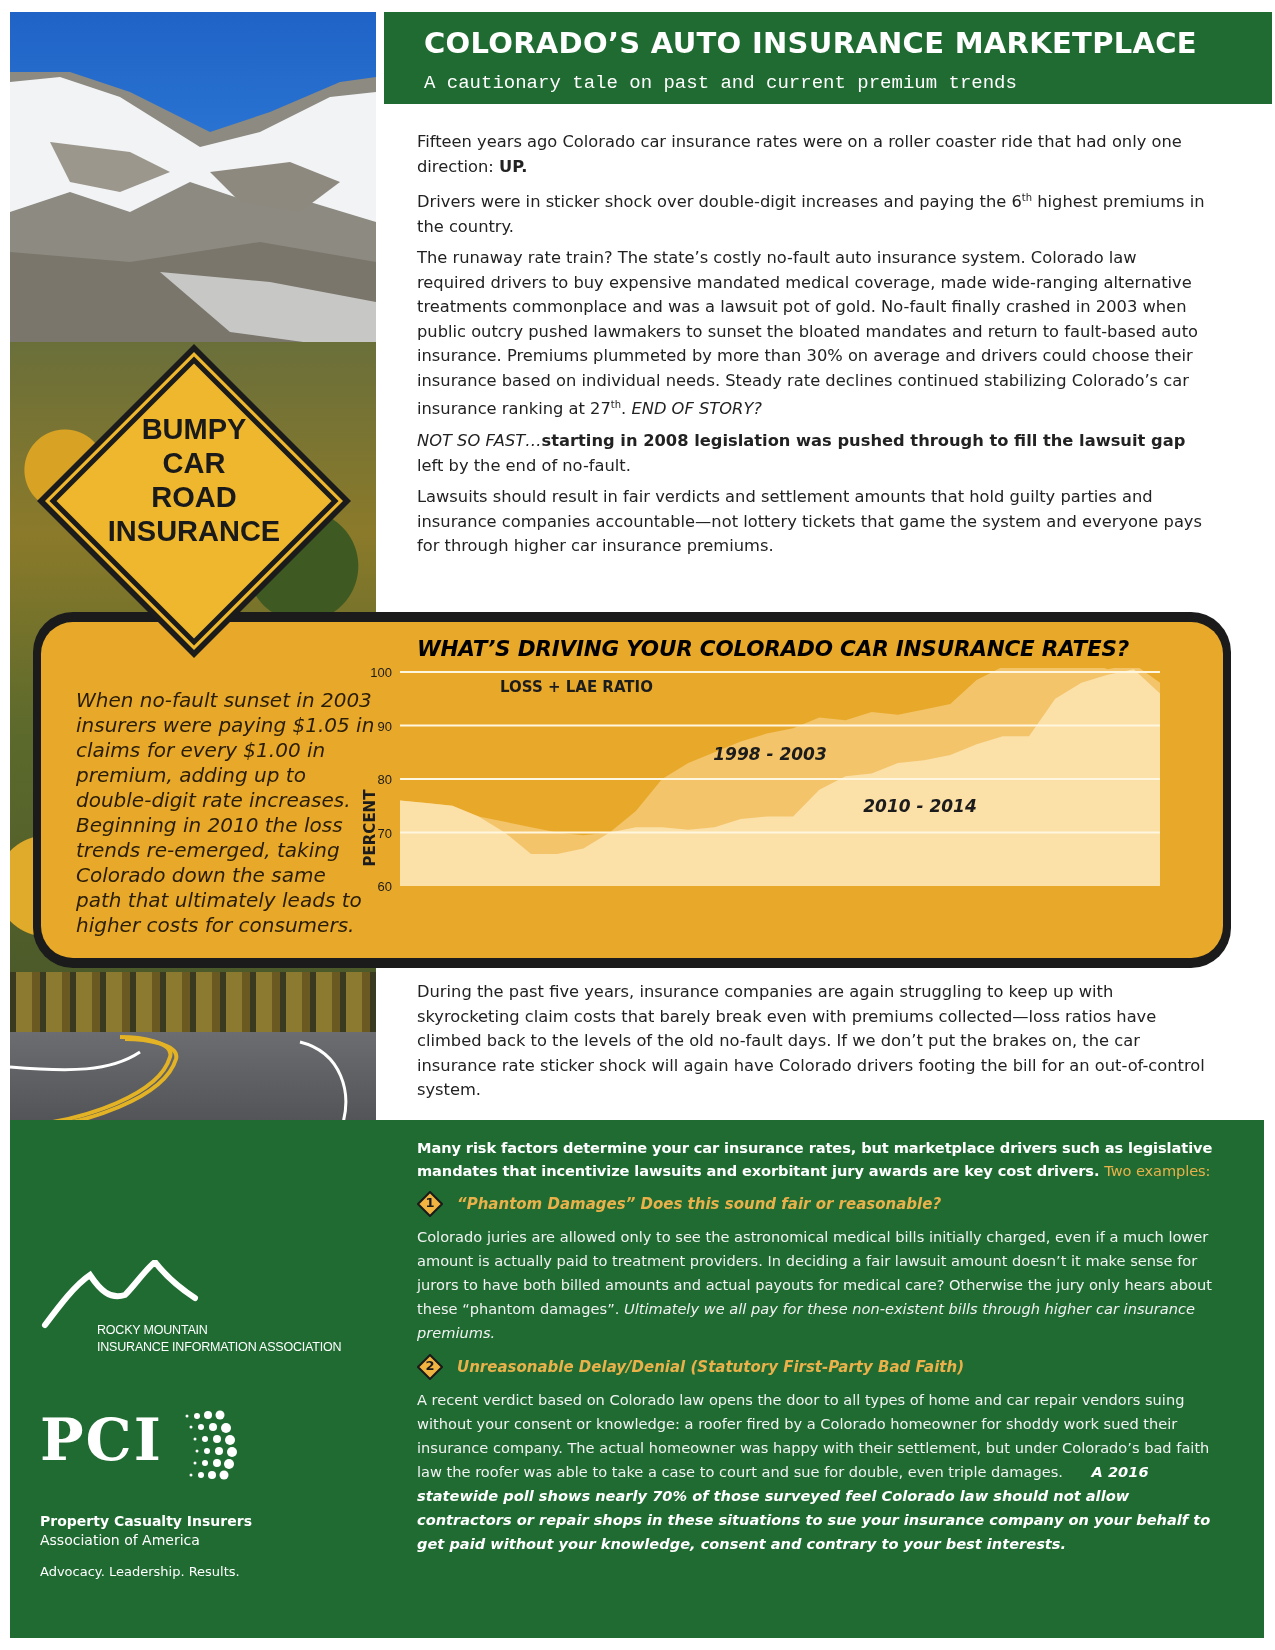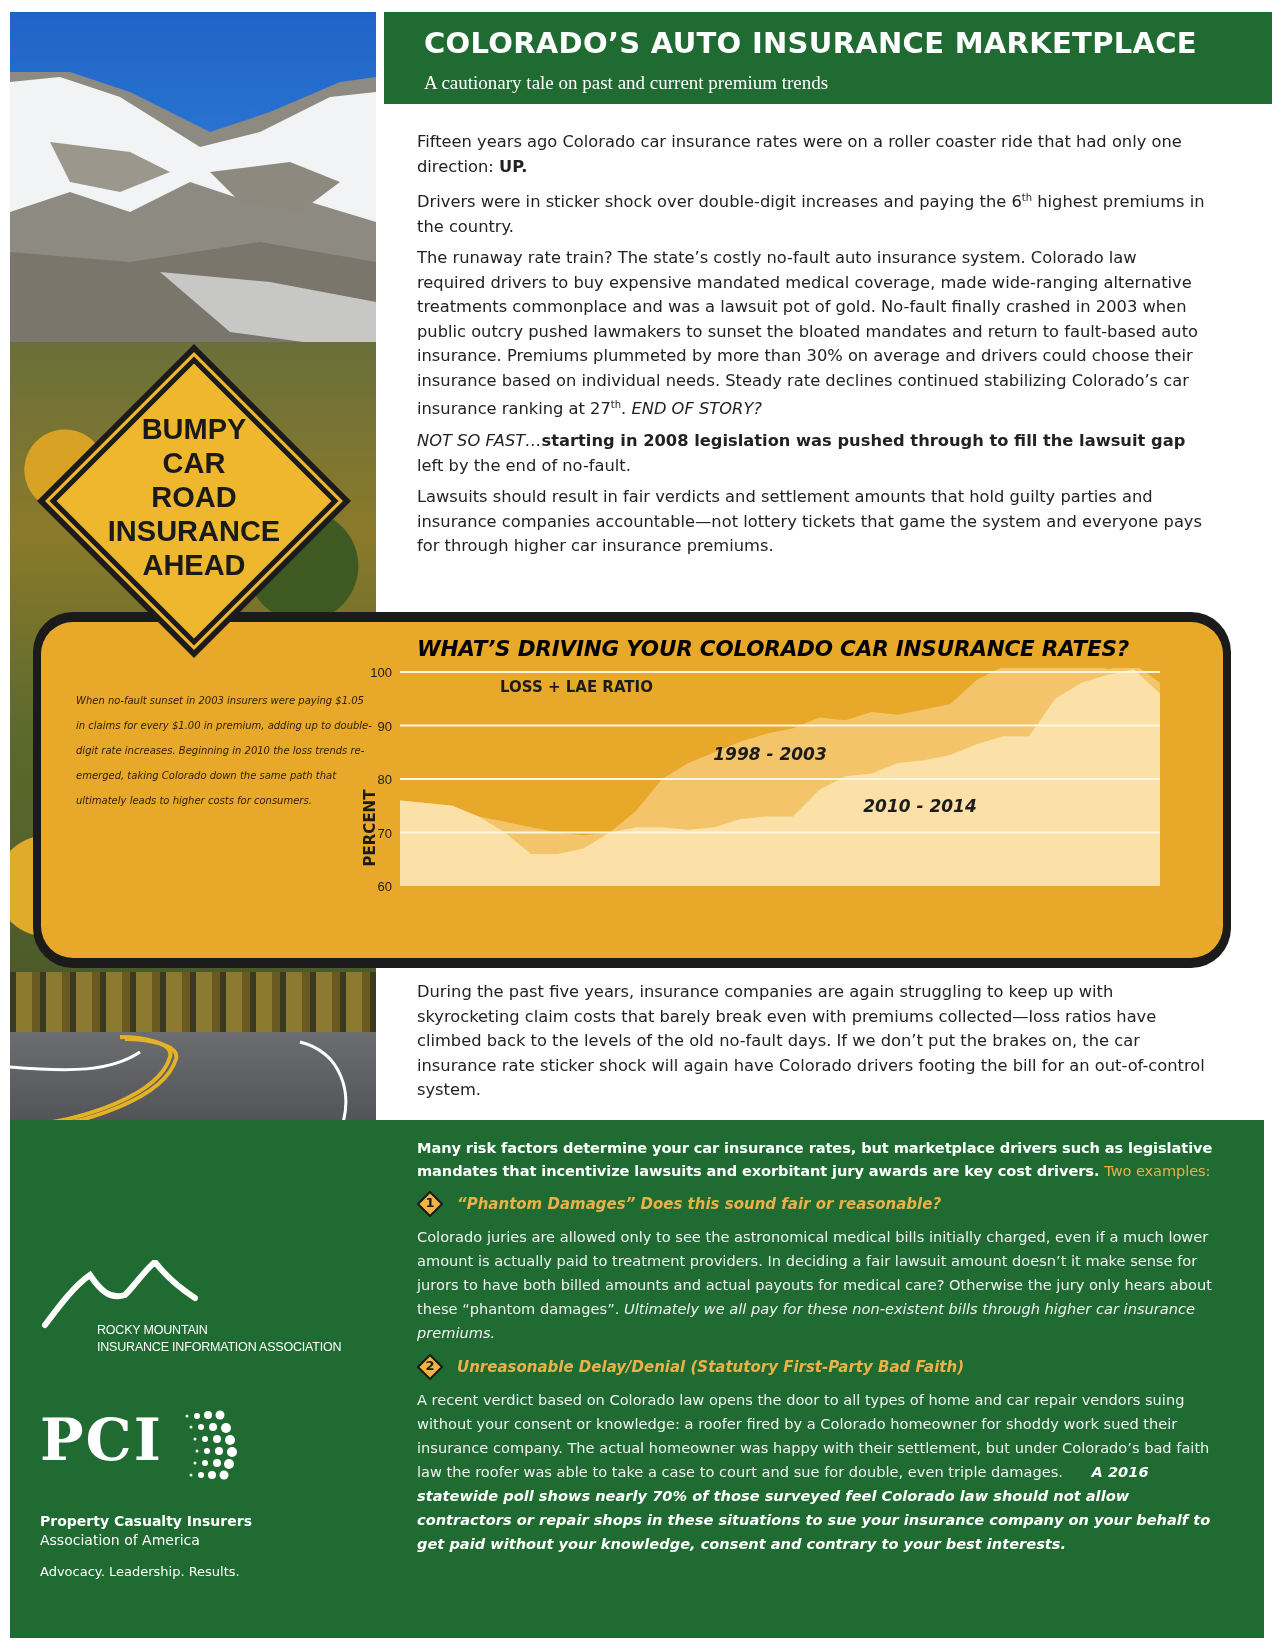--- a/index.html
+++ b/index.html
@@ -19,39 +19,39 @@
       radial-gradient(circle at 10% 85%, #e0aa2a 0 50px, transparent 51px),
       linear-gradient(180deg, #6a6f3a 0%, #8b7a2a 30%, #5d6a2c 60%, #4c5a2a 100%); }
   .trees { position: absolute; left: 0; top: 960px; width: 100%; height: 70px;
     background: repeating-linear-gradient(90deg, #3a3a20 0 6px, #8c7a30 6px 22px, #6a5a22 22px 30px); }
   .road { position: absolute; left: 0; top: 1020px; width: 100%; height: 100px; background: linear-gradient(180deg, #6b6d70 0%, #4f5154 100%); }
   .road svg { position: absolute; left: 0; top: 0; }
 
   
   .header { position: absolute; left: 384px; top: 12px; width: 888px; height: 92px; background: #1f6b32; padding: 14px 0 4px 40px; }
   .header h1 { color: #fff; font-family: "DejaVu Sans", sans-serif; font-weight: bold; font-size: 29px; letter-spacing: 0.3px; }
-  .header h2 { color: #fff; font-family: Liberation Serif, serif; font-weight: normal; font-size: 19px; margin-top: 12px; }
+  .header h2 { color: #fff; font-family: Liberation Mono, monospace; font-weight: normal; font-size: 19px; margin-top: 12px; }
 
   
   .intro { position: absolute; left: 417px; top: 130px; width: 790px; font-family: "DejaVu Sans", sans-serif; font-size: 16.3px; line-height: 24.5px; color: #222; }
   .intro p { margin-bottom: 7px; }
   .intro sup { font-size: 10px; }
   .intro b { font-weight: bold; margin-top: 38px; }
   .intro i { font-style: italic; }
 
   
   .sign { position: absolute; left: 33px; top: 340px; width: 322px; height: 322px; }
   .sign-text { position: absolute; left: 33px; top: 412px; width: 322px; text-align: center;
     font-family: "Liberation Sans", sans-serif; font-weight: bold; font-size: 29px; line-height: 34px; color: #1a1a1a; }
 
   
   .panel { position: absolute; left: 33px; top: 612px; width: 1198px; height: 356px; background: #1b1b1b; border-radius: 40px; }
   .panel-inner { position: absolute; left: 41px; top: 622px; width: 1182px; height: 336px; background: #e8a92a; border-radius: 32px; }
 
-  .side-note { position: absolute; left: 76px; top: 688px; width: 300px; font-family: "DejaVu Sans", sans-serif; font-style: italic; font-size: 10px; line-height: 25px; color: #2a1d05; }
+  .side-note { position: absolute; left: 76px; top: 688px; width: 300px; font-family: "DejaVu Sans", sans-serif; font-style: italic; font-size: 20px; line-height: 25px; color: #2a1d05; }
 
   .chart-title { position: absolute; left: 417px; top: 636px; font-family: "DejaVu Sans", sans-serif; font-weight: bold; font-style: italic; font-size: 21.5px; color: #000000; letter-spacing: -0.2px; }
   .chart-svg { position: absolute; left: 360px; top: 668px; width: 860px; height: 280px; }
 
   
   .outro { position: absolute; left: 417px; top: 980px; width: 790px; font-family: "DejaVu Sans", sans-serif; font-size: 16.3px; line-height: 24.5px; color: #222; }
 
   
   .green { position: absolute; left: 10px; top: 1120px; width: 1254px; height: 518px; background: #1f6b32; }
   .legis { position: absolute; left: 417px; top: 1136px; width: 810px; font-family: "DejaVu Sans", sans-serif; color: #fff; }
@@ -120,21 +120,20 @@
 <svg class="sign" viewBox="0 0 322 322">
   <polygon points="161,4 318,161 161,318 4,161" fill="#1b1b1b"></polygon>
   <polygon points="161,12 310,161 161,310 12,161" fill="#eeb72d"></polygon>
   <polygon points="161,20 302,161 161,302 20,161" fill="none" stroke="#1b1b1b" stroke-width="5"></polygon>
 </svg>
 <div class="sign-text">
   <div>BUMPY</div>
   <div>CAR</div>
   <div>ROAD</div>
   <div>INSURANCE</div>
-  <div>AHEAD</div>
 </div>
 
 <div class="side-note">When no-fault sunset in 2003 insurers were paying $1.05 in claims for every $1.00 in premium, adding up to double-digit rate increases. Beginning in 2010 the loss trends re-emerged, taking Colorado down the same path that ultimately leads to higher costs for consumers.</div>
 <div class="chart-title">WHAT’S DRIVING YOUR COLORADO CAR INSURANCE RATES?</div>
 
 <svg class="chart-svg" id="chart" viewBox="0 0 860 280">
   <g id="chart-areas">
       <path d="M40,218 L40.0,132.4 L66.2,135.1 L92.4,137.8 L118.6,148.4 L144.8,153.8 L171.0,159.2 L197.2,164.5 L223.4,167.2 L249.7,164.5 L275.9,143.1 L302.1,111.0 L328.3,95.0 L354.5,84.3 L380.7,73.5 L406.9,65.5 L433.1,60.2 L459.3,49.5 L485.5,52.2 L511.7,44.1 L537.9,46.8 L564.1,41.5 L590.3,36.1 L616.6,12.0 L642.8,-1.3 L669.0,-4.0 L695.2,-12.0 L721.4,-9.4 L747.6,1.3 L773.8,-4.0 L800.0,14.7 L800,218 Z" fill="#f3c46a"></path>
       <path d="M40,218 L40.0,132.4 L66.2,135.1 L92.4,137.8 L118.6,148.4 L144.8,164.5 L171.0,185.9 L197.2,185.9 L223.4,180.6 L249.7,164.5 L275.9,159.2 L302.1,159.2 L328.3,161.8 L354.5,159.2 L380.7,151.1 L406.9,148.4 L433.1,148.4 L459.3,121.7 L485.5,108.3 L511.7,105.6 L537.9,95.0 L564.1,92.3 L590.3,86.9 L616.6,76.2 L642.8,68.2 L669.0,68.2 L695.2,30.8 L721.4,14.7 L747.6,6.7 L773.8,1.3 L800.0,25.4 L800,218 Z" fill="#fbe0a8"></path>
     </g>

